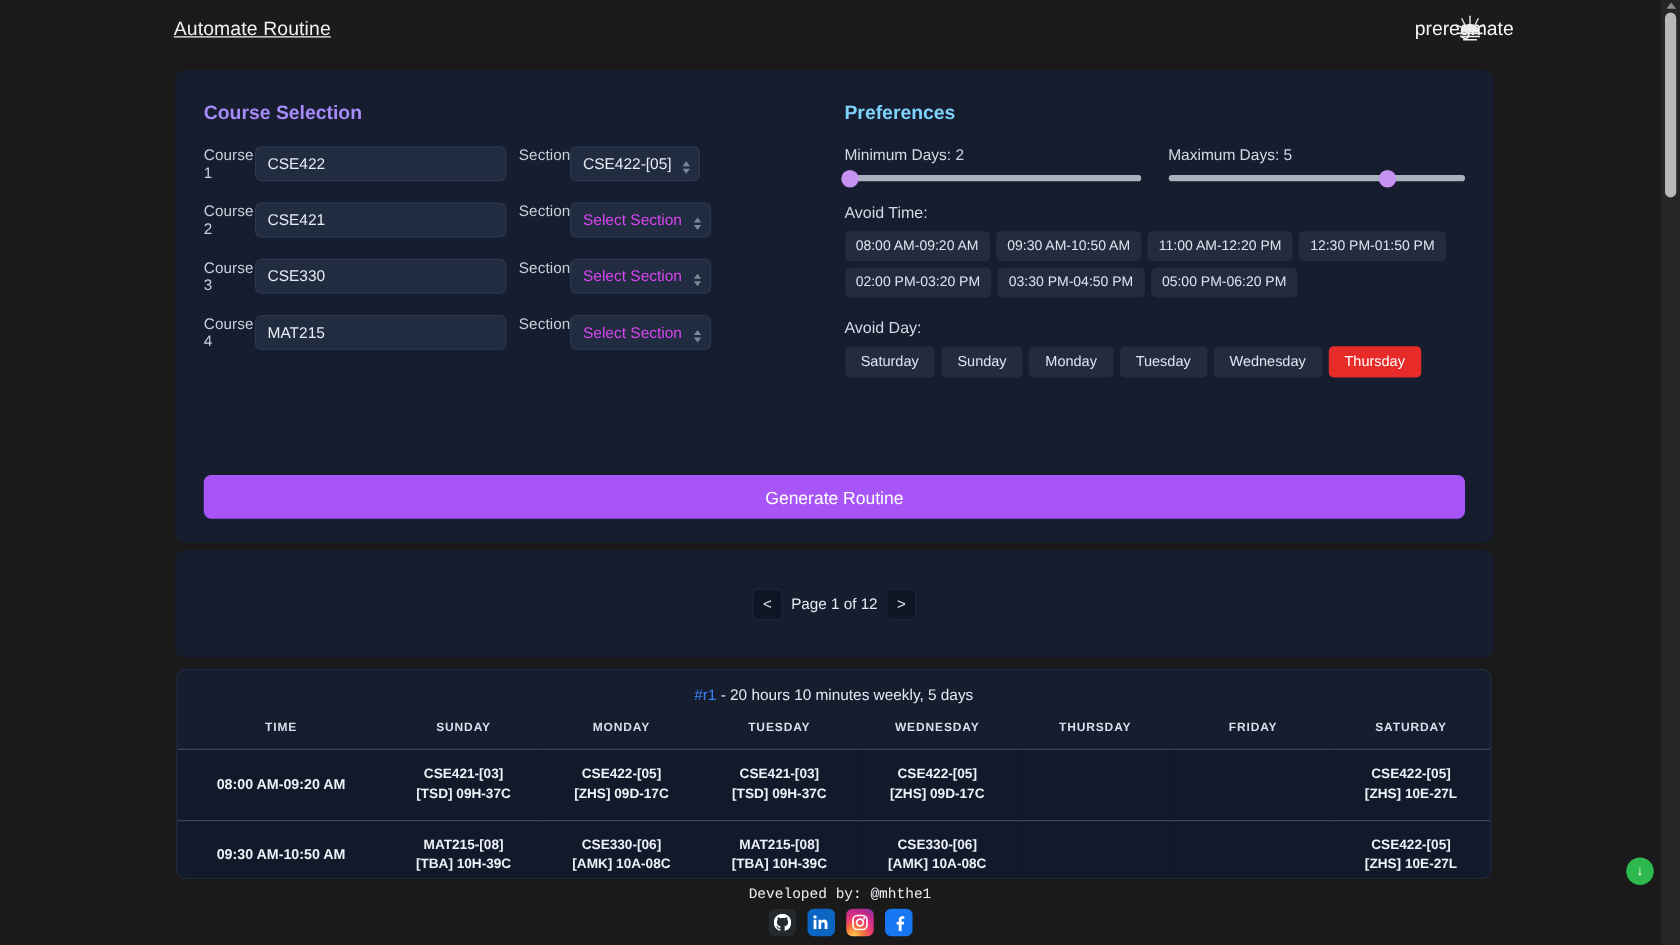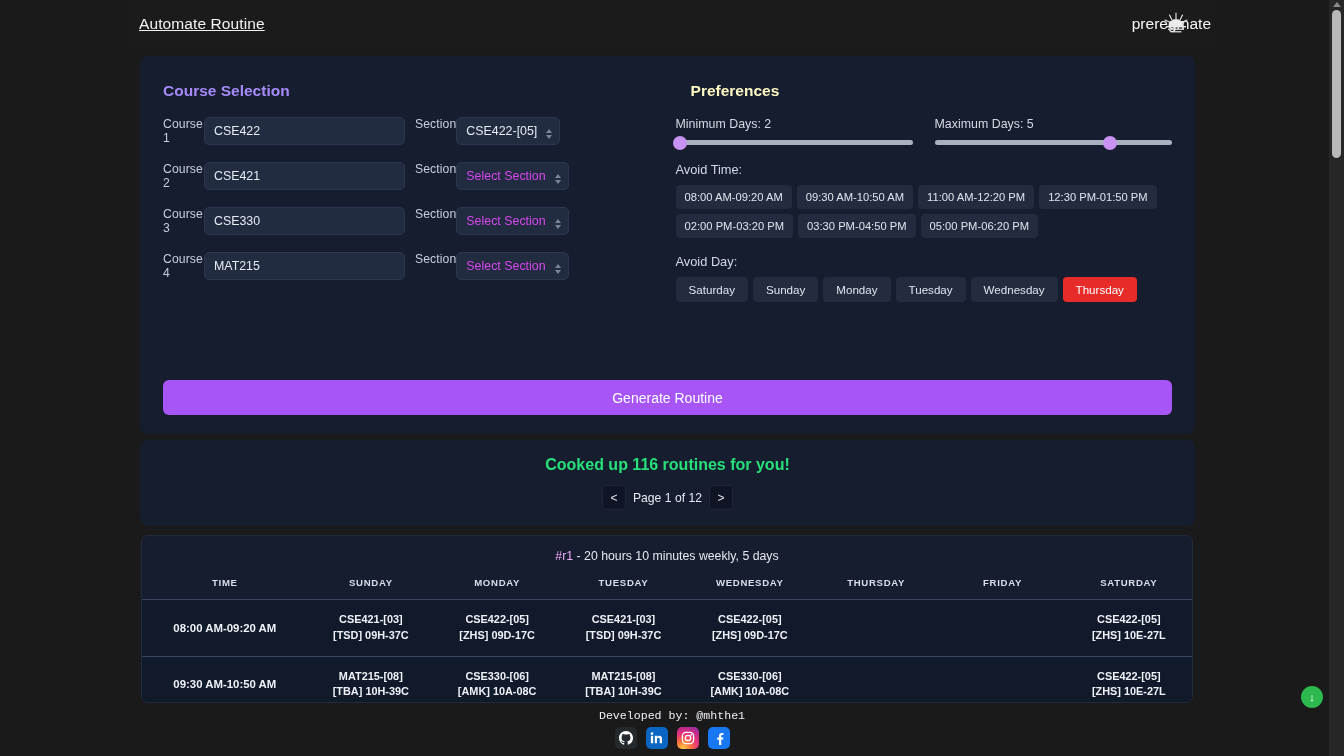--- a/index.html
+++ b/index.html
@@ -52,21 +52,21 @@
     padding: 26px 23px 0 23px;
     display: flex;
   }
   .col-left  { width: 515px; }
   .col-right { width: 517px; margin-left: 18px; }
 
   .section-title {
     color: #a78bfa; font-size: 15.5px; font-weight: 600;
     margin-bottom: 17px;
   }
-  .preferences-title { color: #fef9c3; margin-left: 15px; }
+  .preferences-title { color: #7dd3fc; }
 
   .field-row { display: flex; margin-bottom: 12px; }
   .field { display: flex; flex-direction: row; }
   .f-course  { width: 242px; }
   .f-section { width: 242px; margin-left: 10px; }
 
   .lbl {
     color: #c8cfdc; font-size: 12.2px;
     margin-bottom: 5px; letter-spacing: .1px;
   }
@@ -167,21 +167,21 @@
     width: 1052px; height: 168px;
     background: #151d2e;
     border: 1px solid #222b3d;
     border-radius: 7px;
     overflow: hidden;
   }
   .routine-head {
     text-align: center; font-size: 12.3px;
     color: #e4e8f1; padding: 13px 0 11px 0;
   }
-  .routine-head .rid { color: #f0abfc; }
+  .routine-head .rid { color: #3b82f6; }
   table { width: 100%; border-collapse: collapse; }
   thead th {
     font-size: 9.6px; letter-spacing: .7px;
     color: #d9dfea; font-weight: 700;
     padding: 3px 0 11px 0;
     border-bottom: 1px solid #39455c;
   }
   tbody td {
     font-size: 10.9px; font-weight: 700;
     color: #eef1f7; text-align: center;
@@ -396,21 +396,20 @@
         <span class="chip day">Tuesday</span>
         <span class="chip day">Wednesday</span>
         <span class="chip day selected">Thursday</span>
       </div>
     </div>
 
     <button class="btn-generate">Generate Routine</button>
   </div>
 
   <div class="panel card-result">
-    <div class="cooked">Cooked up 116 routines for you!</div>
     <div class="pager">
       <button class="pg-btn">&lt;</button>
       <span class="pg-label">Page 1 of 12</span>
       <button class="pg-btn">&gt;</button>
     </div>
   </div>
 
   <div class="card-table">
     <div class="routine-head">
       <span class="rid">#r1</span><span> - 20 hours 10 minutes weekly, 5 days</span>

